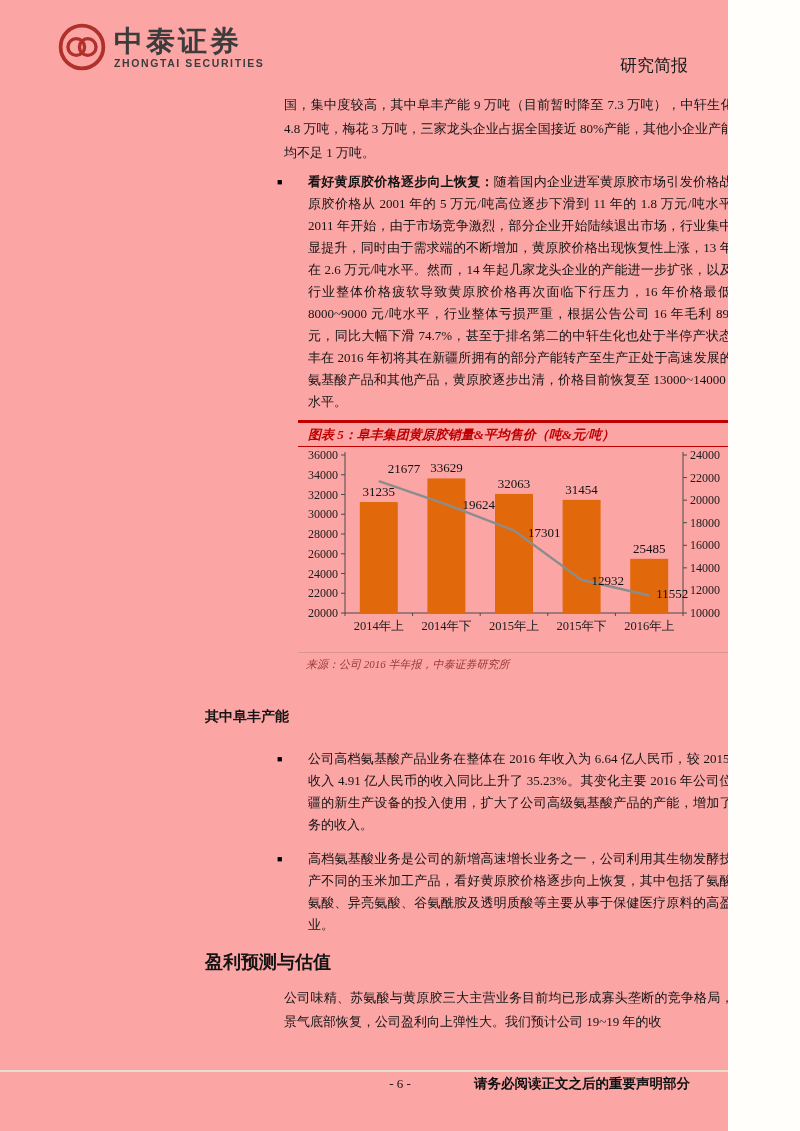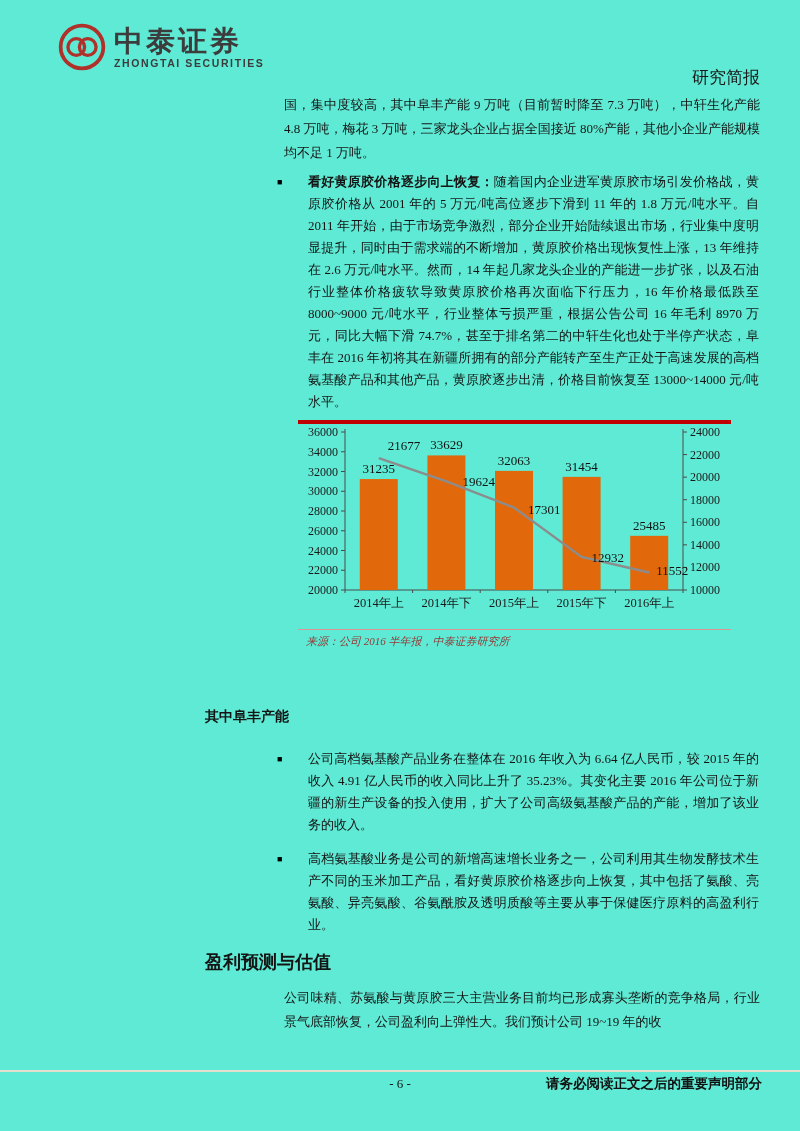--- a/index.html
+++ b/index.html
@@ -1,29 +1,29 @@
 <!DOCTYPE html>
 <html><head>
 <meta charset="utf-8">
 <style>
   * { margin:0; padding:0; box-sizing:border-box; }
   html,body { background:#fffefb; }
   .page {
-    position:relative; width:800px; height:1131px; background:#5eead4;
+    position:relative; width:728px; height:1131px; background:#fca5a5;
     font-family:"Liberation Serif","DejaVu Serif",serif; color:#141414; overflow:hidden;
   }
   .abs { position:absolute; }
 
   
   .logo-wrap { top:22px; left:57px; display:flex; align-items:center; }
   .logo-mark { width:50px; height:50px; }
   .logo-text { margin-left:7px; }
   .logo-cn { font-size:29px; font-weight:bold; color:#3c3c3c; letter-spacing:3px; line-height:32px; font-family:"Liberation Sans",sans-serif; }
   .logo-en { font-size:10.5px; font-weight:bold; color:#3c3c3c; letter-spacing:1.6px; line-height:13px; font-family:"Liberation Sans",sans-serif;text-align:center; }
-  .doc-type { top:54px; right:40px; font-size:17px; color:#1a1a1a;margin-top:12px; }
+  .doc-type { top:54px; right:40px; font-size:17px; color:#1a1a1a; }
 
   
   .jtext { font-size:13px; line-height:24px; text-align:justify; }
   .bullet { display:flex; align-items:flex-start; }
   .bmark { width:31px; flex:none; font-size:9px; line-height:22px; color:#000; }
   .btext { flex:1; font-size:13px; line-height:22px; text-align:justify; }
   .lead { font-weight:bold; }
   .h-small { font-size:14px; font-weight:bold; }
   .h-large { font-size:18px; font-weight:bold; }
 
@@ -68,20 +68,21 @@
 
   <p class="abs jtext" style="top:93px;left:284px;width:476px;">国，集中度较高，其中阜丰产能 9 万吨（目前暂时降至 7.3 万吨），中轩生化产能 4.8 万吨，梅花 3 万吨，三家龙头企业占据全国接近 80%产能，其他小企业产能规模均不足 1 万吨。</p>
 
   <div class="abs bullet" style="top:171px;left:277px;width:482px;">
     <span class="bmark">■</span>
     <p class="btext"><span class="lead">看好黄原胶价格逐步向上恢复：</span><span>随着国内企业进军黄原胶市场引发价格战，黄原胶价格从 2001 年的 5 万元/吨高位逐步下滑到 11 年的 1.8 万元/吨水平。自 2011 年开始，由于市场竞争激烈，部分企业开始陆续退出市场，行业集中度明显提升，同时由于需求端的不断增加，黄原胶价格出现恢复性上涨，13 年维持在 2.6 万元/吨水平。然而，14 年起几家龙头企业的产能进一步扩张，以及石油行业整体价格疲软导致黄原胶价格再次面临下行压力，16 年价格最低跌至 8000~9000 元/吨水平，行业整体亏损严重，根据公告公司 16 年毛利 8970 万元，同比大幅下滑 74.7%，甚至于排名第二的中轩生化也处于半停产状态，阜丰在 2016 年初将其在新疆所拥有的部分产能转产至生产正处于高速发展的高档氨基酸产品和其他产品，黄原胶逐步出清，价格目前恢复至 13000~14000 元/吨水平。</span></p>
   </div>
 
   <div class="abs fig" style="top:420px;left:298px;">
     <div class="fig-topline"></div>
+    <div class="fig-title">图表 5：阜丰集团黄原胶销量&amp;平均售价（吨&amp;元/吨）</div>
     <div class="fig-subline"></div>
     <svg id="chart-svg" width="433" height="198" viewBox="0 0 433 198">
         <line x1="43" y1="166" x2="47" y2="166" stroke="#4a4a4a" stroke-width="1"></line>
         <text x="40" y="170" text-anchor="end" class="tick">20000</text>
         <line x1="43" y1="146.25" x2="47" y2="146.25" stroke="#4a4a4a" stroke-width="1"></line>
         <text x="40" y="150.25" text-anchor="end" class="tick">22000</text>
         <line x1="43" y1="126.5" x2="47" y2="126.5" stroke="#4a4a4a" stroke-width="1"></line>
         <text x="40" y="130.5" text-anchor="end" class="tick">24000</text>
         <line x1="43" y1="106.75" x2="47" y2="106.75" stroke="#4a4a4a" stroke-width="1"></line>
         <text x="40" y="110.75" text-anchor="end" class="tick">26000</text>

